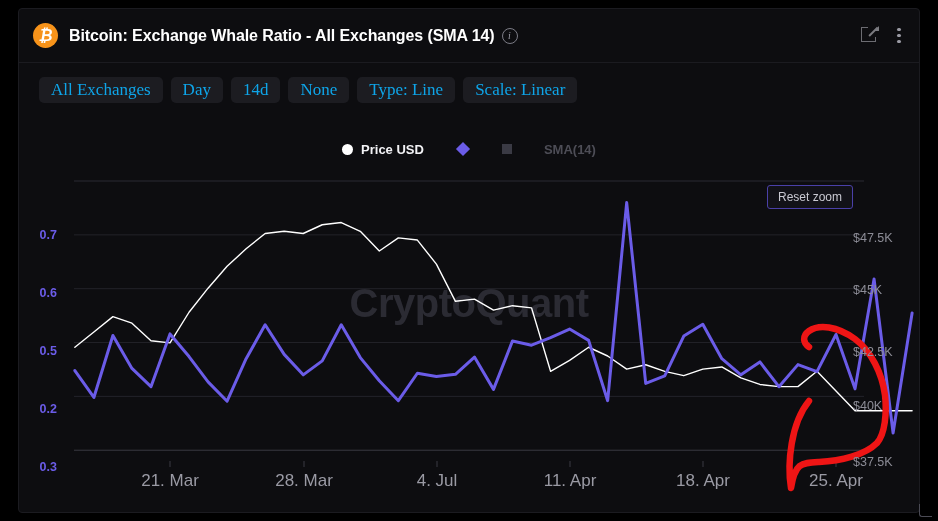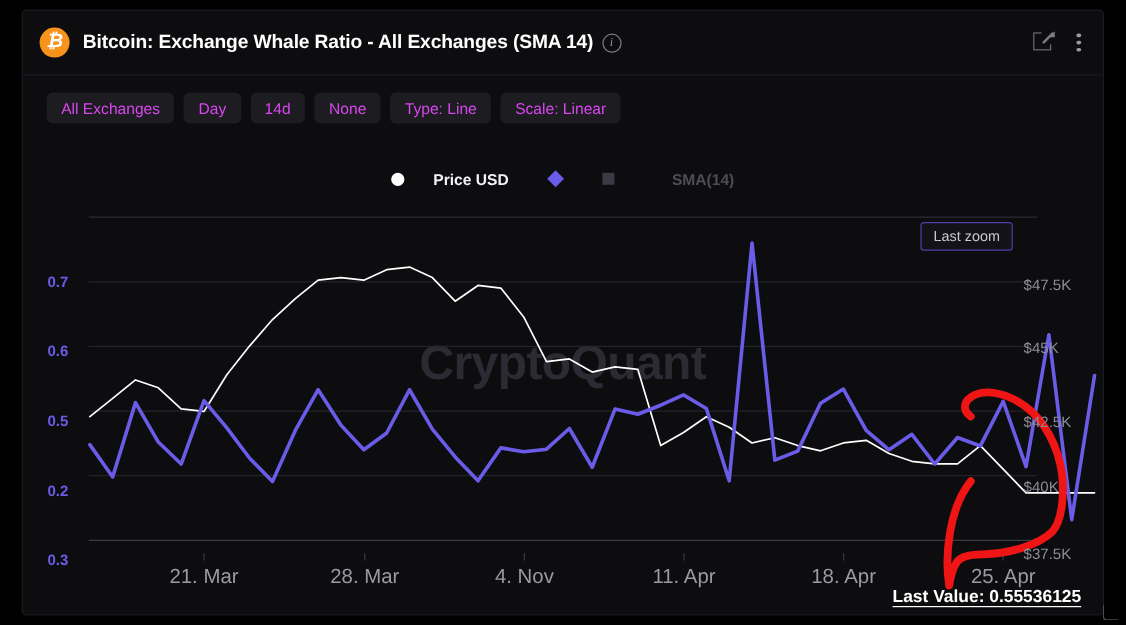--- a/index.html
+++ b/index.html
@@ -160,49 +160,50 @@
     width: 900px;
     height: 54px;
     display: flex;
     align-items: center;
     padding-left: 20px;
     box-sizing: border-box;
     gap: 8px;
   }
   .chip {
     background: #1c1c21;
-    color: #d946ef;
-    font-size: 13px;
+    color: #0ea5e9;
+    font-size: 17px;
     border: none;
     border-radius: 5px;
     height: 26px;
     padding: 0 12px;
     display: inline-flex;
     align-items: center;
     justify-content: center;
     white-space: nowrap;
     cursor: pointer;
+    font-family: Liberation Serif, serif;
   }
 
   
   .legend {
     position: absolute;
     left: 0;
     top: 126px;
     width: 900px;
     height: 28px;
     display: flex;
     align-items: center;
     justify-content: center;
     gap: 34px;
   }
   .legend-item {
     display: inline-flex;
     align-items: center;
-    gap: 24px;
+    gap: 8px;
     cursor: pointer;
     white-space: nowrap;
   }
   .legend-item .lbl {
     color: #f2f2f5;
     font-size: 13px;
     font-weight: bold;
   }
   .legend-item.disabled .lbl { color: #4d4d56; margin-left: 24px; }
   .mk-circle {
@@ -363,21 +364,21 @@
         <span class="mk-diamond"></span>
       </div>
       <div class="legend-item disabled">
         <span class="mk-square"></span>
         <span class="lbl">SMA(14)</span>
       </div>
     </div>
 
     <div class="chart-area">
 
-      <button class="reset-zoom">Last zoom</button>
+      <button class="reset-zoom">Reset zoom</button>
 
       <div class="watermark">CryptoQuant</div>
 
       <svg class="chart-svg" viewBox="0 0 900 340" preserveAspectRatio="none">
         <g>
           <line id="gl-top" x1="55" y1="18" x2="845" y2="18" stroke="#2a2a32" stroke-width="1"></line>
           <line class="gridline" x1="55" x2="845" stroke="#232329" stroke-width="1" y1="71.8461538461539" y2="71.8461538461539"></line>
           <line class="gridline" x1="55" x2="845" stroke="#232329" stroke-width="1" y1="125.69230769230771" y2="125.69230769230771"></line>
           <line class="gridline" x1="55" x2="845" stroke="#232329" stroke-width="1" y1="179.53846153846155" y2="179.53846153846155"></line>
           <line class="gridline" x1="55" x2="845" stroke="#232329" stroke-width="1" y1="233.3846153846154" y2="233.3846153846154"></line>
@@ -403,23 +404,22 @@
       <div class="axis-label y-left" style="top:297px;">0.3</div>
 
       <div class="axis-label y-right" style="top:68px;">$47.5K</div>
       <div class="axis-label y-right" style="top:120px;">$45K</div>
       <div class="axis-label y-right" style="top:182px;">$42.5K</div>
       <div class="axis-label y-right" style="top:236px;">$40K</div>
       <div class="axis-label y-right" style="top:292px;">$37.5K</div>
 
       <div class="x-tick" style="left:151px; top:308px;">21. Mar</div>
       <div class="x-tick" style="left:285px; top:308px;">28. Mar</div>
-      <div class="x-tick" style="left:418px; top:308px;">4. Nov</div>
+      <div class="x-tick" style="left:418px; top:308px;">4. Jul</div>
       <div class="x-tick" style="left:551px; top:308px;">11. Apr</div>
       <div class="x-tick" style="left:684px; top:308px;">18. Apr</div>
       <div class="x-tick" style="left:817px; top:308px;">25. Apr</div>
     </div>
 
-    <div class="last-value">Last Value: 0.55536125</div>
   </div>
 
   <div class="resize-handle"></div>
 </div>
 
 </body></html>

